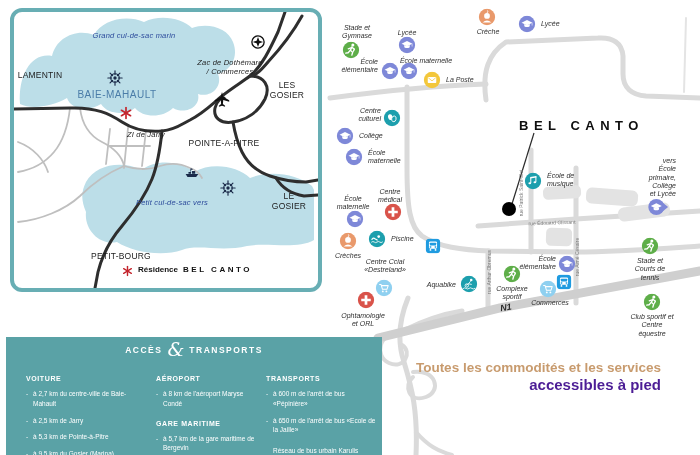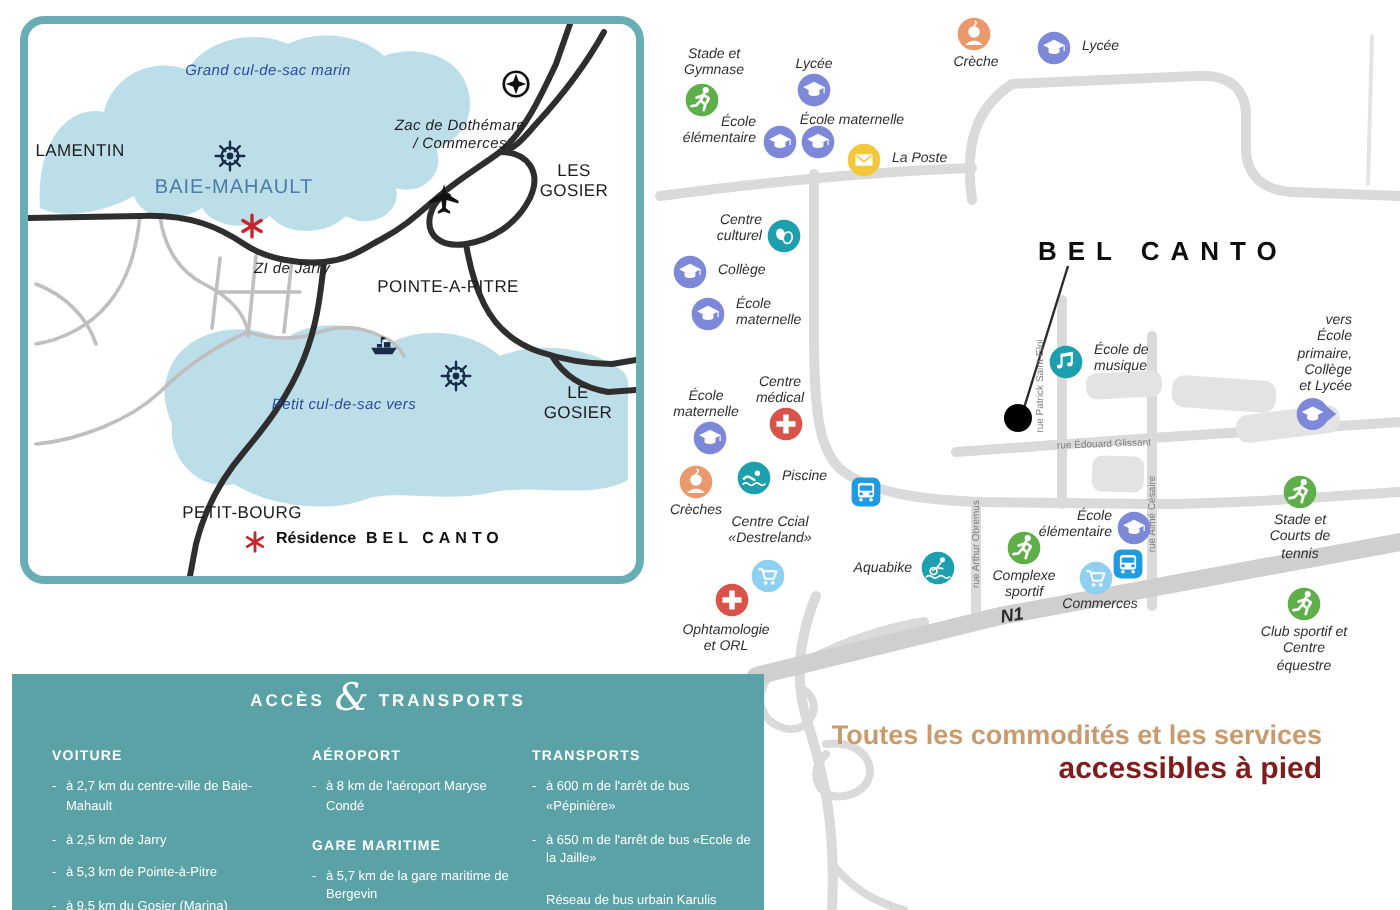--- a/index.html
+++ b/index.html
@@ -57,21 +57,21 @@
             position:relative;}
   .pcol .it::before{content:"-";position:absolute;left:0;top:0;}
   .pcol .note{font:6.5px/1.5 "Liberation Sans",sans-serif;margin-top:11px;padding-left:7px;}
   #pcol-voiture{left:20px;width:118px;}
   #pcol-aero{left:150px;width:100px;}
   #pcol-trans{left:260px;width:112px;}
 
   
   .tagline{position:absolute;right:39px;top:360px;text-align:right;z-index:4;margin-left:16px;}
   .tagline .l1{font:bold 13.5px/1.15 "Liberation Sans",sans-serif;color:#C89B6E;}
-  .tagline .l2{font:bold 15px/1.2 "Liberation Sans",sans-serif;color:#7f1d1d;}
+  .tagline .l2{font:bold 15px/1.2 "Liberation Sans",sans-serif;color:#4c1d95;}
 </style>
 </head>
 <body>
 
 <div class="page">
 
   <svg id="map-roads" width="700" height="455" viewBox="0 0 700 455">
     <g fill="none" stroke="#DADADA" stroke-width="5" stroke-linecap="round" stroke-linejoin="round">
       <path d="M486,100 C482,72 488,54 506,42 L598,38 C613,37 622,43 623,56 L623,74 C623,88 632,95 646,96 L700,98"></path>
       <path d="M330,98 C368,93 430,86 486,84"></path>

